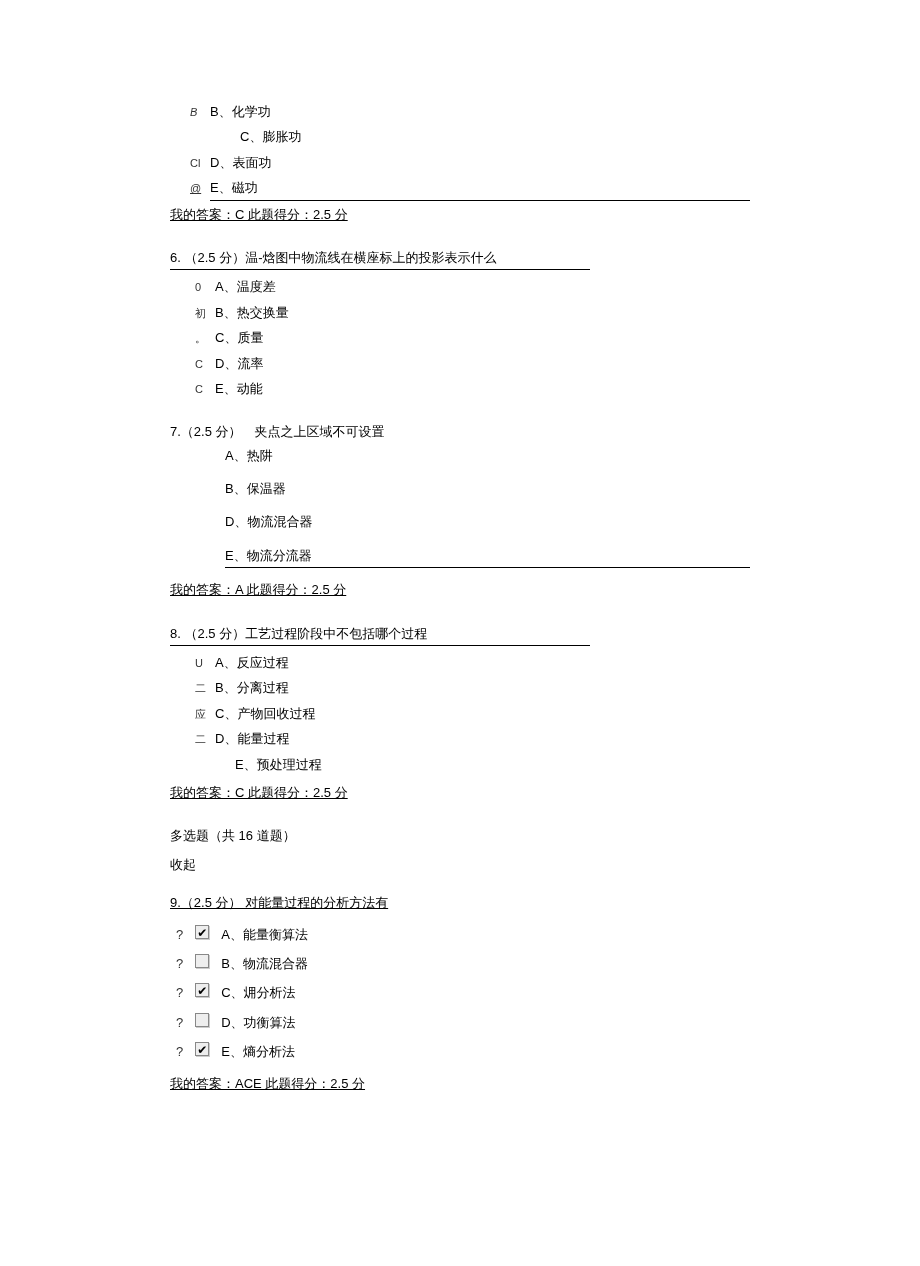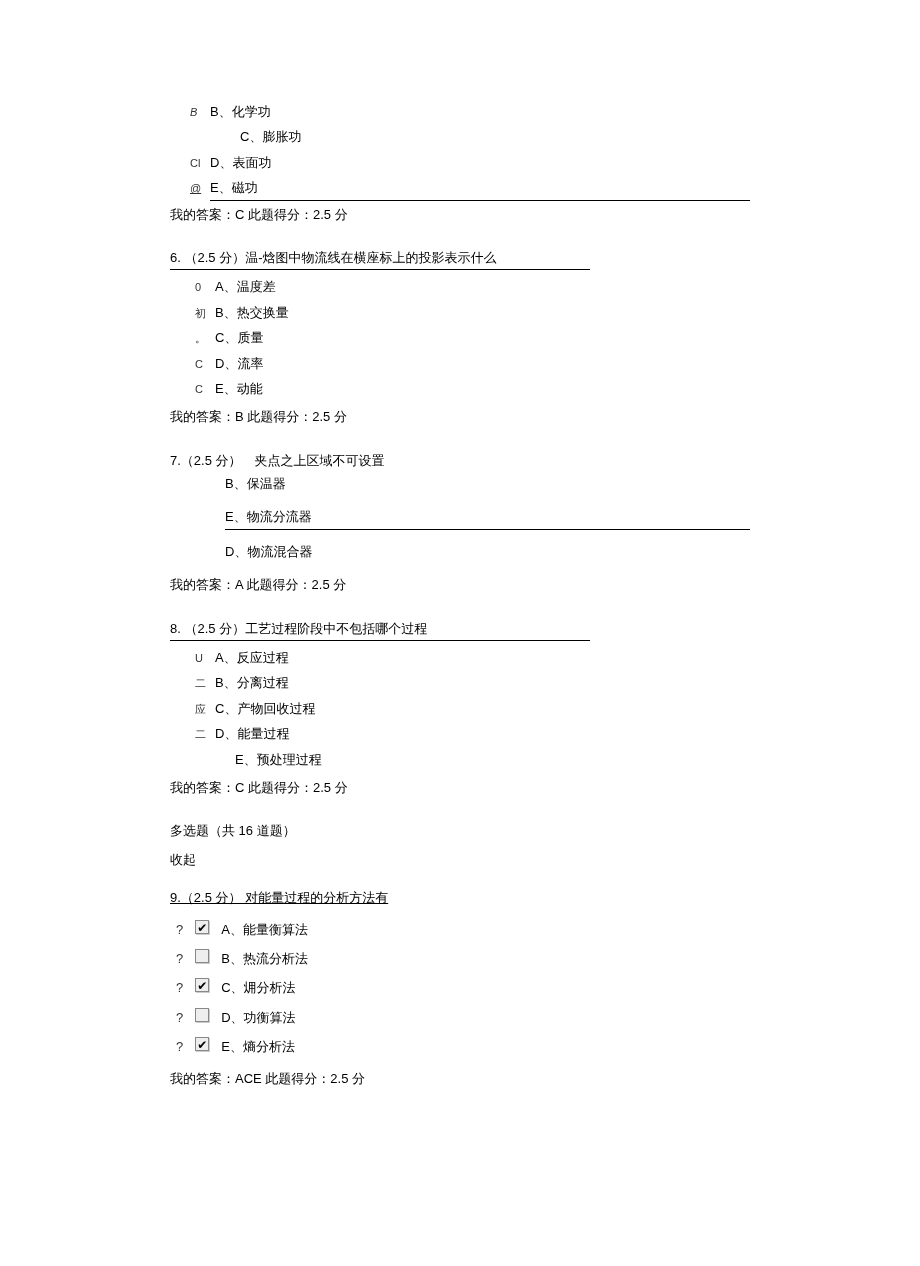--- a/index.html
+++ b/index.html
@@ -50,20 +50,21 @@
     .option-text {
       flex: 1;
     }
     .option-underline {
       border-bottom: 1px solid #000;
       display: inline-block;
       min-width: 300px;
     }
     .my-answer {
       margin-bottom: 15px;
+      text-decoration: underline;
     }
     .section-title {
       margin: 10px 0 5px 0;
     }
     .section-sub {
       margin-bottom: 15px;
     }
     .q9-table {
       border-collapse: collapse;
       margin-bottom: 5px;
@@ -152,34 +153,36 @@
     </div>
     <div class="option-line">
       <span class="option-prefix">C</span>
       <span class="option-text">D、流率</span>
     </div>
     <div class="option-line">
       <span class="option-prefix">C</span>
       <span class="option-text">E、动能</span>
     </div>
   </div>
-  <div class="my-answer">我的答案：B 此题得分：2.5 分</div>
 </div>
 
 <div class="question-block">
   <div>7.（2.5 分）　夹点之上区域不可设置</div>
   <div class="options options-indent-more">
     <div class="option-line option-line-spaced">
+      <span class="option-text">A、热阱</span>
+    </div>
+    <div class="option-line option-line-spaced">
       <span class="option-text">B、保温器</span>
     </div>
     <div class="option-line option-line-spaced">
+      <span class="option-text">D、物流混合器</span>
+    </div>
+    <div class="option-line option-line-spaced">
       <span class="option-text option-underline">E、物流分流器</span>
-    </div>
-    <div class="option-line option-line-spaced">
-      <span class="option-text">D、物流混合器</span>
     </div>
   </div>
   <div class="my-answer">我的答案：A 此题得分：2.5 分</div>
 </div>
 
 <div class="question-block">
   <div class="question-header">8. （2.5 分）工艺过程阶段中不包括哪个过程</div>
   <div class="options">
     <div class="option-line">
       <span class="option-prefix">U</span>
@@ -213,21 +216,21 @@
   <table class="q9-table">
     <tbody>
         <tr>
       <td class="q9-marker">?</td>
       <td class="checkbox-holder"><span class="checkbox-img checked"></span></td>
       <td class="q9-label">A、能量衡算法</td>
     </tr>
     <tr>
       <td class="q9-marker">?</td>
       <td class="checkbox-holder"><span class="checkbox-img"></span></td>
-      <td class="q9-label">B、热流分析法</td>
+      <td class="q9-label">B、物流混合器</td>
     </tr>
     <tr>
       <td class="q9-marker">?</td>
       <td class="checkbox-holder"><span class="checkbox-img checked"></span></td>
       <td class="q9-label">C、㶲分析法</td>
     </tr>
     <tr>
       <td class="q9-marker">?</td>
       <td class="checkbox-holder"><span class="checkbox-img"></span></td>
       <td class="q9-label">D、功衡算法</td>

